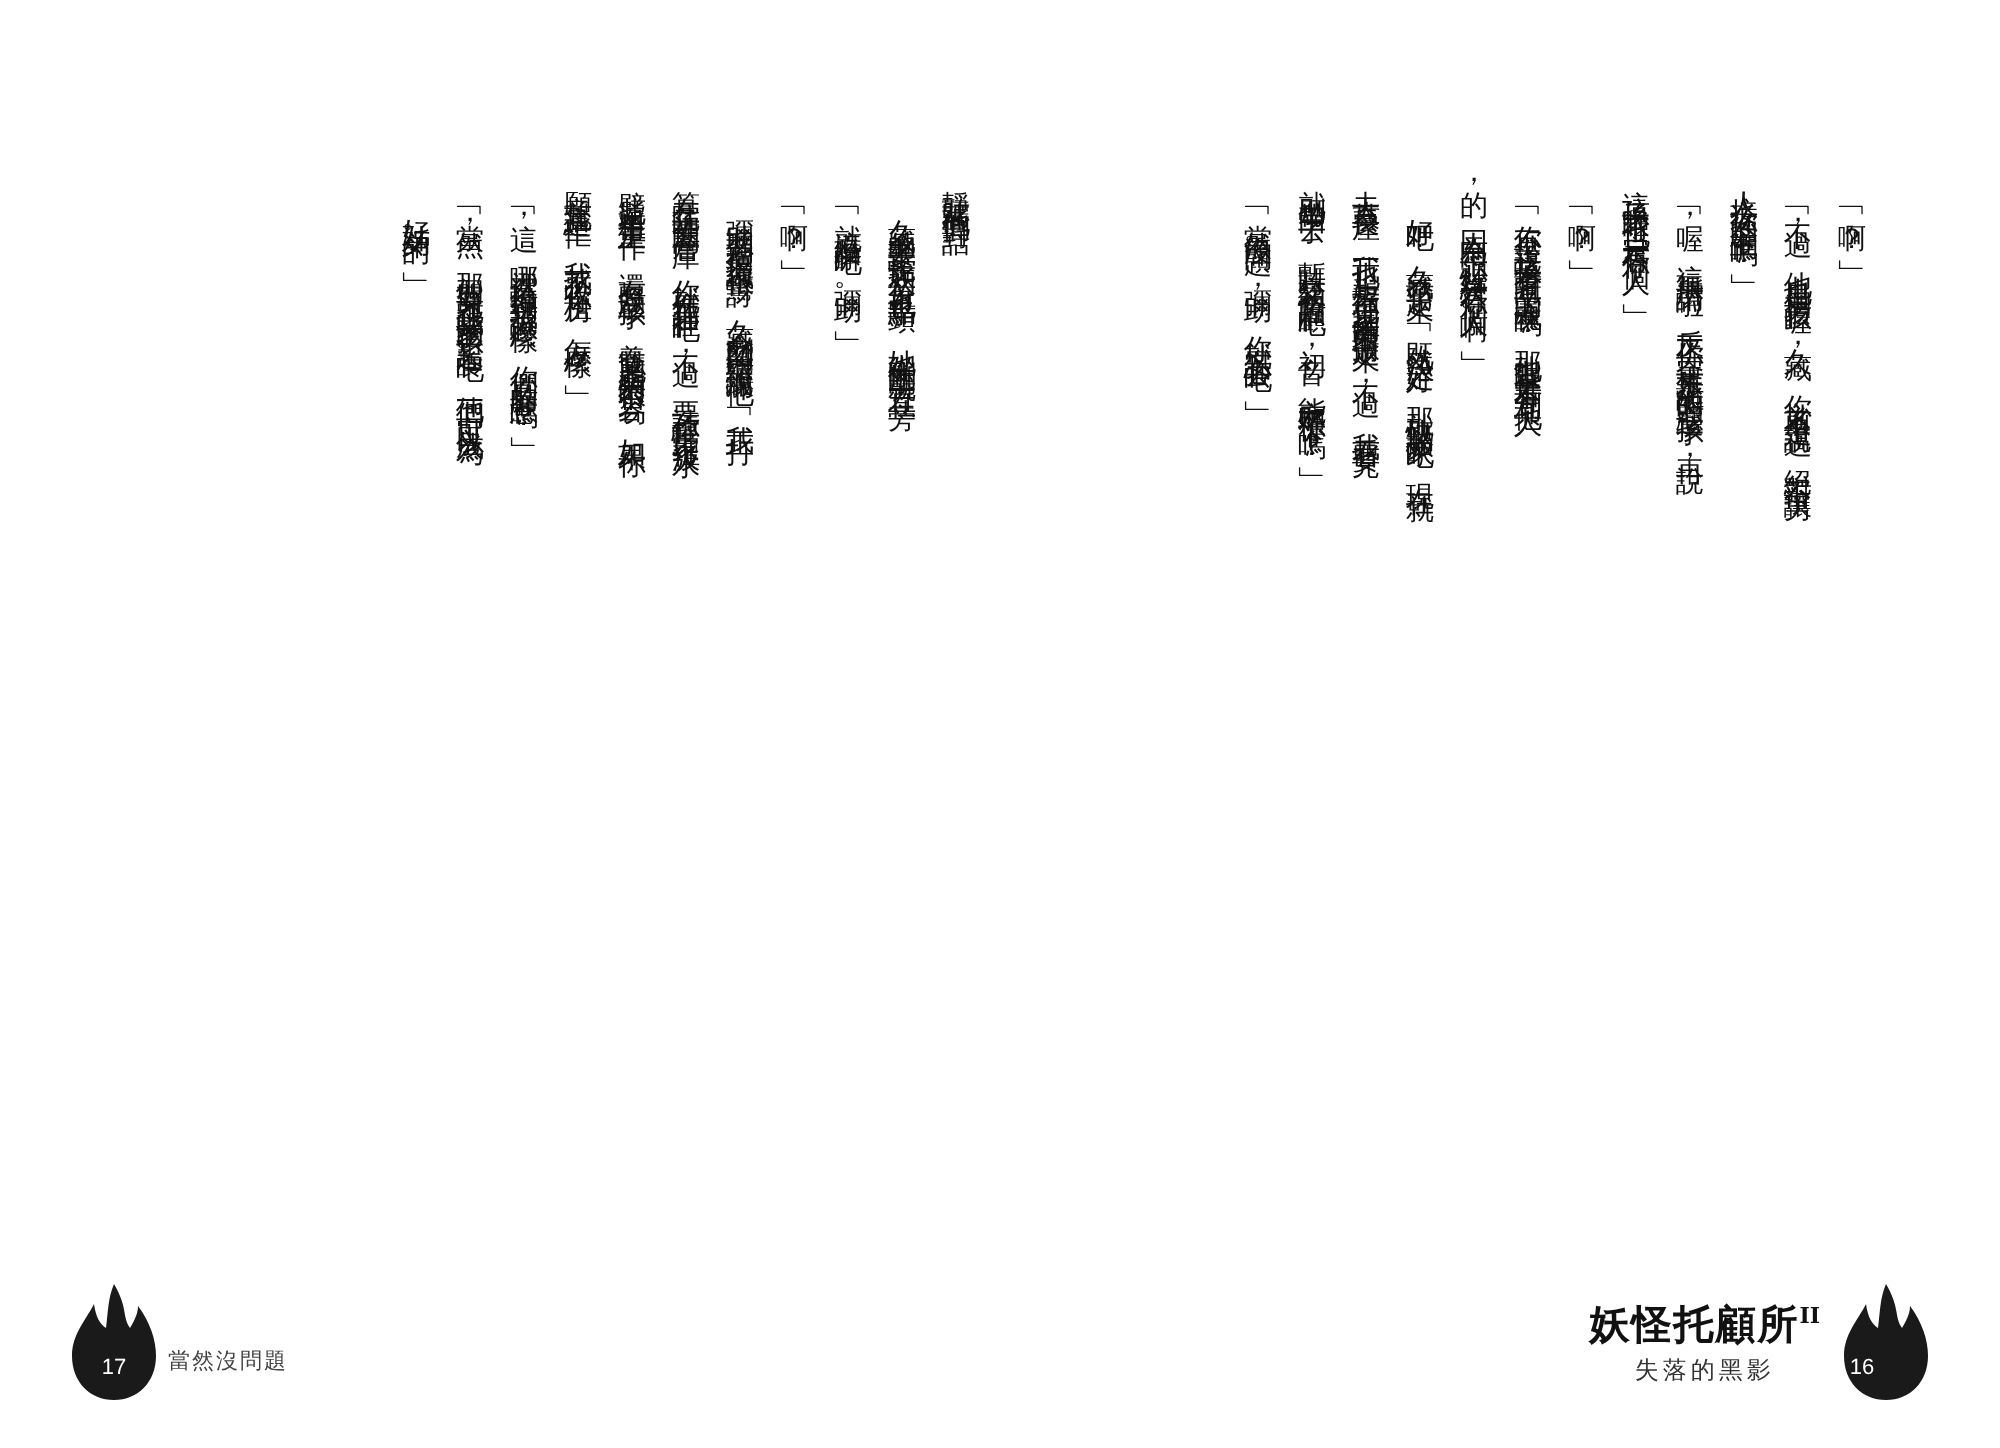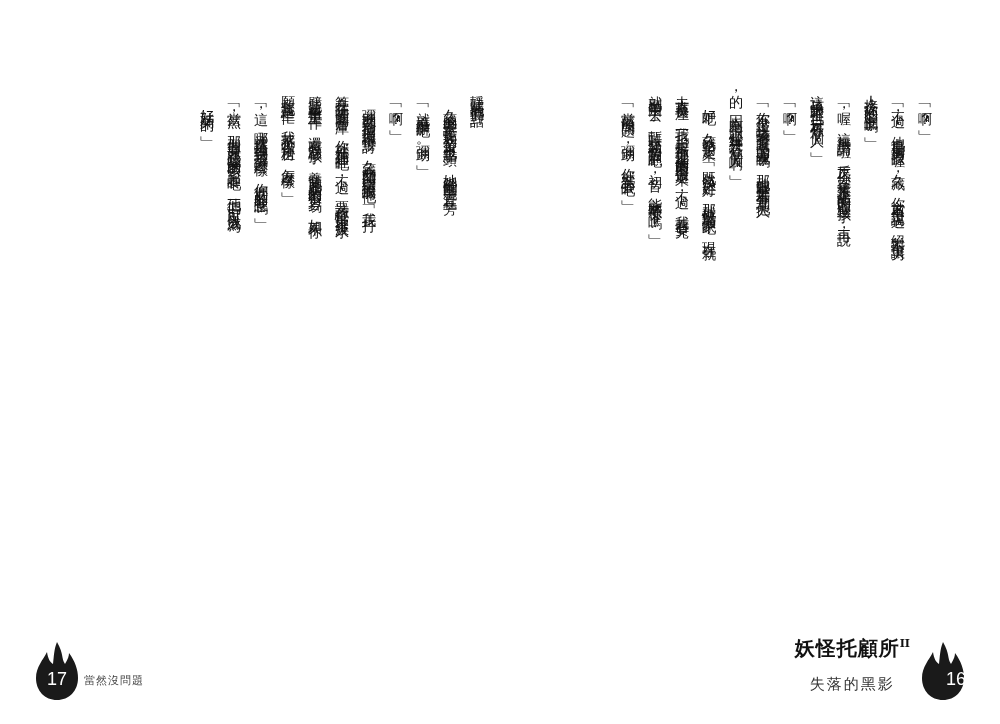--- a/index.html
+++ b/index.html
@@ -67,28 +67,28 @@
     bottom: 22px;
     width: 46px;
     height: 62px;
   }
   .flame svg { display: block; }
   .flame-left { left: 34px; }
   .flame-right { right: 34px; }
   .page-num {
     position: absolute;
     bottom: 34px;
-    font-size: 18px;
+    font-size: 11px;
     color: #ffffff;
     font-family: "Liberation Sans", sans-serif;
     width: 46px;
     text-align: center;
   }
   .page-num-left { left: 34px; }
-  .page-num-right { right: 34px; text-align: right; }
+  .page-num-right { right: 46px; }
   .chapter-label {
     position: absolute;
     bottom: 36px;
     left: 84px;
     font-size: 11px;
     color: #444;
     letter-spacing: 1px;
   }
   .book-title-block {
     position: absolute;
@@ -102,24 +102,24 @@
     letter-spacing: 1px;
     color: #111;
     line-height: 1.05;
   }
   .book-title .sub-roman {
     font-size: 11px;
     vertical-align: super;
     letter-spacing: 0;
   }
   .book-subtitle {
-    font-size: 15px;
+    font-size: 12px;
     color: #333;
     letter-spacing: 2px;
-    margin-top: 16px;
+    margin-top: 4px;
   }
 </style>
 </head>
 <body>
 
 <div class="spread">
 
   <div class="text-area" id="left-page-text">
     <div class="vline">靜聽著他們對話。</div>
     <div class="vline indent">久藏的妻子華蛇族初音公主也點了頭，她從剛剛就一直在一旁</div>

